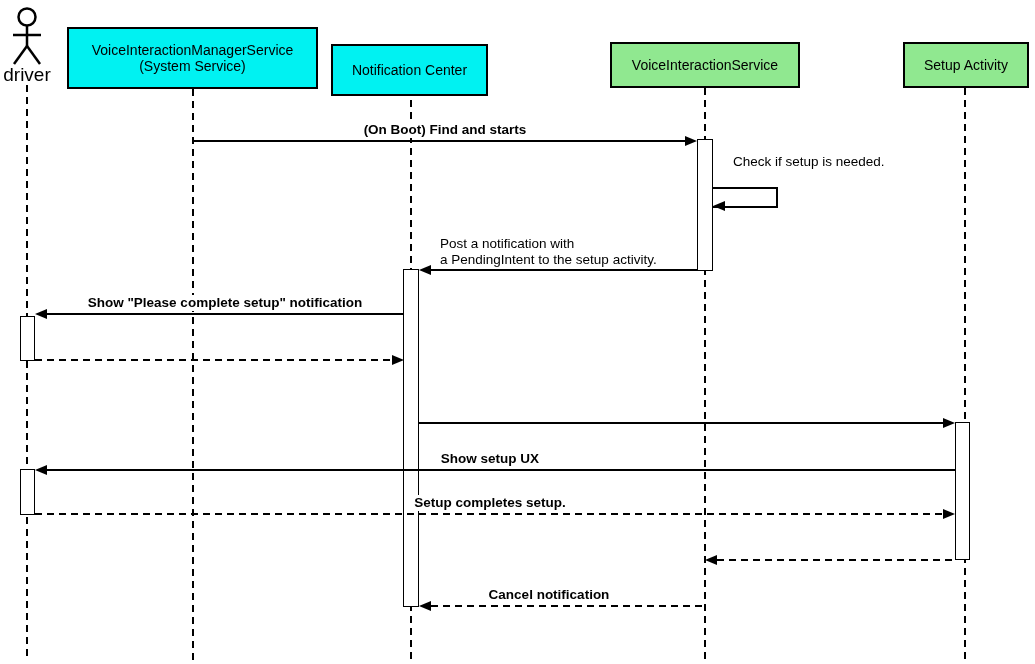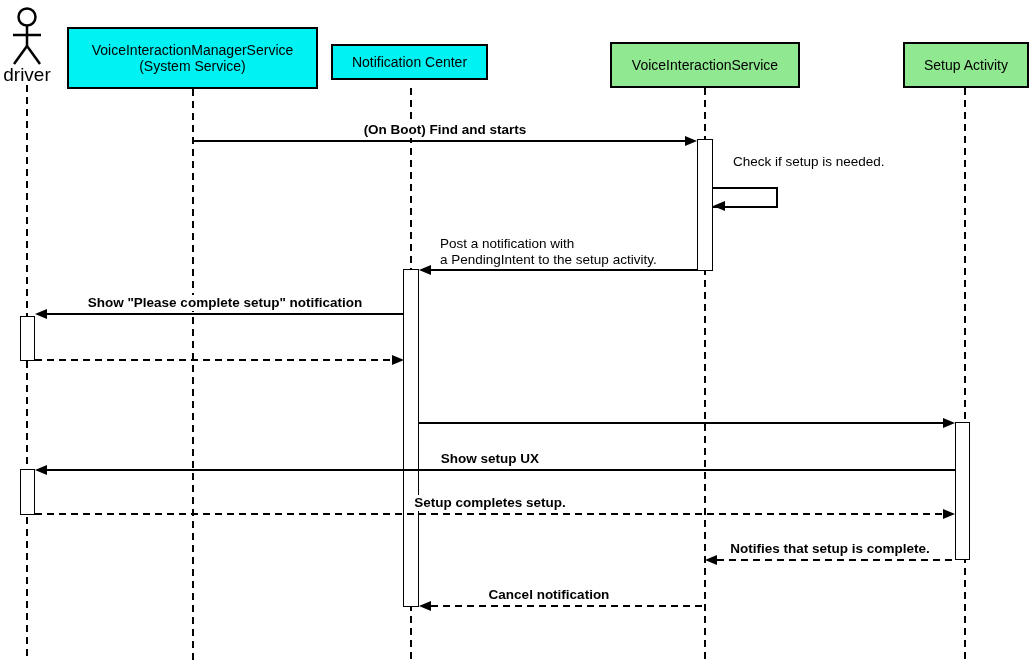--- a/index.html
+++ b/index.html
@@ -62,21 +62,21 @@
     <circle cx="21" cy="11" r="8.5" fill="none" stroke="#000" stroke-width="2.5"></circle>
     <line x1="21" y1="19.5" x2="21" y2="40" stroke="#000" stroke-width="2.5"></line>
     <line x1="7" y1="29" x2="35" y2="29" stroke="#000" stroke-width="2.5"></line>
     <line x1="21" y1="40" x2="8" y2="58" stroke="#000" stroke-width="2.5"></line>
     <line x1="21" y1="40" x2="34" y2="58" stroke="#000" stroke-width="2.5"></line>
   </svg>
   <div class="actor-label">driver</div>
 
   <div class="pbox system" style="left:67px;top:27px;width:251px;height:62px">VoiceInteractionManagerService
 (System Service)</div>
-  <div class="pbox system" style="left:331px;top:44px;width:157px;height:36px">Notification Center</div>
+  <div class="pbox system" style="left:331px;top:44px;width:157px;height:52px">Notification Center</div>
   <div class="pbox app" style="left:903px;top:42px;width:126px;height:46px">Setup Activity</div>
   <div class="pbox app" style="left:610px;top:42px;width:190px;height:46px">VoiceInteractionService</div>
 
   <div class="lifeline" style="left:26px;top:85px;height:576px"></div>
   <div class="lifeline" style="left:192px;top:89px;height:572px"></div>
   <div class="lifeline" style="left:410px;top:88px;height:573px"></div>
   <div class="lifeline" style="left:704px;top:88px;height:573px"></div>
   <div class="lifeline" style="left:964px;top:88px;height:573px"></div>
 
   <div class="act" style="left:697px;top:139px;width:16px;height:132px"></div>
@@ -123,23 +123,20 @@
   </div>
 
   <div class="mline dashed" style="left:35px;top:513px;width:908px"></div>
   <div class="arr r" style="left:943px;top:509px"></div>
   <div class="mlabel center" style="left:35px;top:495px;width:910px">
     <span>Setup completes setup.</span>
   </div>
 
   <div class="mline dashed" style="left:717px;top:559px;width:238px"></div>
   <div class="arr l" style="left:705px;top:555px"></div>
-  <div class="mlabel center" style="left:705px;top:541px;width:250px">
-    <span>Notifies that setup is complete.</span>
-  </div>
 
   <div class="mline dashed" style="left:431px;top:605px;width:274px"></div>
   <div class="arr l" style="left:419px;top:601px"></div>
   <div class="mlabel center" style="left:406px;top:587px;width:286px">
     <span>Cancel notification</span>
   </div>
 
 </div>
 
 </body></html>

